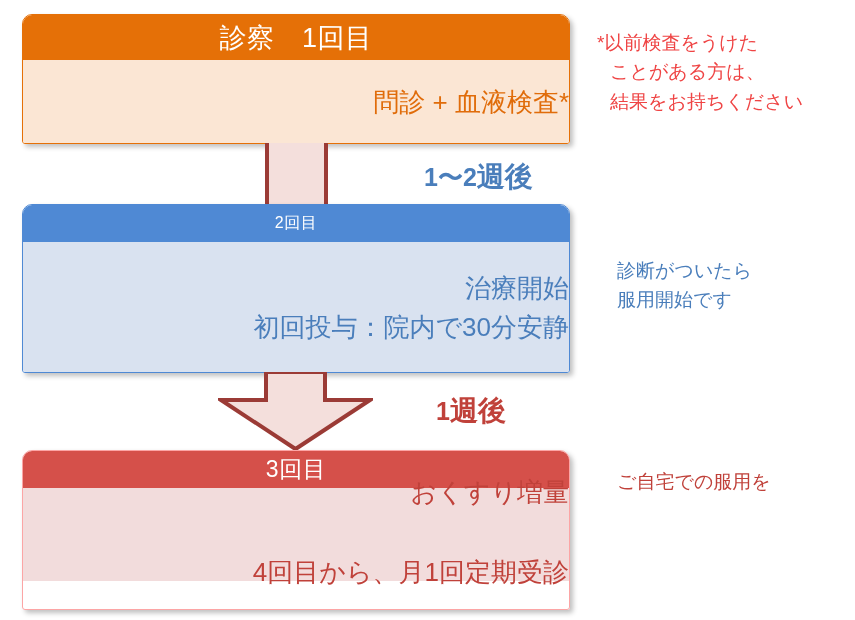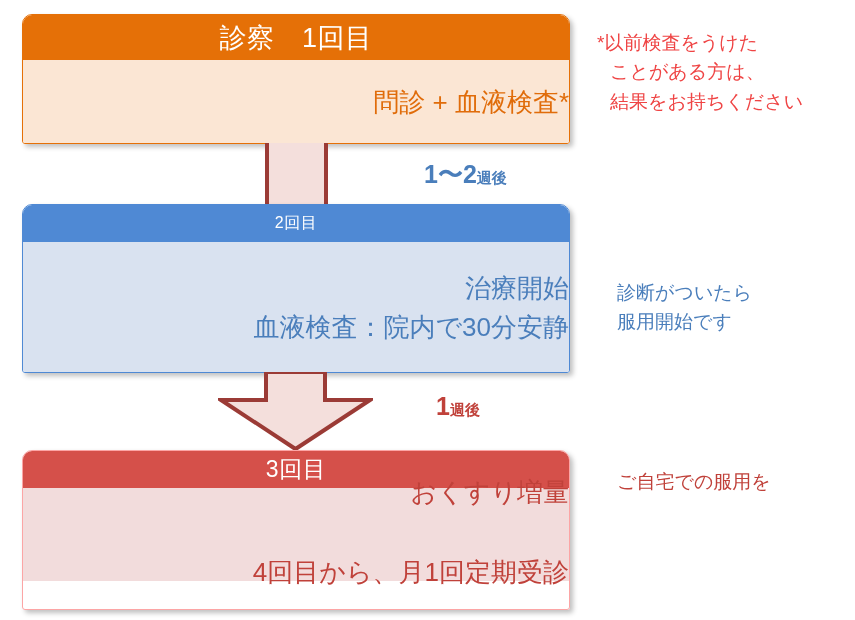--- a/index.html
+++ b/index.html
@@ -122,31 +122,31 @@
     left: 424px; top: 158px;
     font-size: 25px;
     color: #4A7EBB;
   }
   #flow-label-2 {
     left: 420px; top: 392px;
     font-size: 25px;
     color: #C0413A;
     margin-left: 16px;
   }
-  .flow-label .unit { font-size: 15px; }
+  .flow-label .unit { font-size: 28px; }
 
   
   .side-note {
     position: absolute;
     white-space: nowrap;
     font-size: 19px;
     line-height: 1.55;
   }
   #note-1 { left: 597px; top: 28px;  color: #ef4444; }
-  #note-2 { left: 617px; top: 256px; color: #4A7EBB; margin-top: 22px; }
+  #note-2 { left: 617px; top: 256px; color: #4A7EBB; }
   #note-3 { left: 617px; top: 467px; color: #C0413A; }
   #note-1 .note-line.indented { padding-left: 13px; }
 </style>
 </head>
 <body>
 
 <div id="canvas">
 
   <div class="step-box" id="box-1">
     <div class="step-header">診察　1回目</div>
@@ -155,21 +155,21 @@
     </div>
   </div>
 
   <div class="connector-bar"></div>
   <div class="flow-label" id="flow-label-1"><span>1〜2</span><span class="unit">週後</span></div>
 
   <div class="step-box" id="box-2">
     <div class="step-header">2回目</div>
     <div class="step-body">
       <div class="body-line">治療開始</div>
-      <div class="body-line">血液検査：院内で30分安静</div>
+      <div class="body-line">初回投与：院内で30分安静</div>
     </div>
   </div>
 
   <svg class="connector-arrow" viewBox="0 0 155 80">
     <polygon points="48,0 107,0 107,28 152,28 77.5,77 3,28 48,28" fill="#F4DFDC" stroke="#9B3B36" stroke-width="4" stroke-linejoin="miter"></polygon>
   </svg>
   <div class="flow-label" id="flow-label-2"><span>1</span><span class="unit">週後</span></div>
 
   <div class="step-box" id="box-3">
     <div class="step-header">3回目</div>

